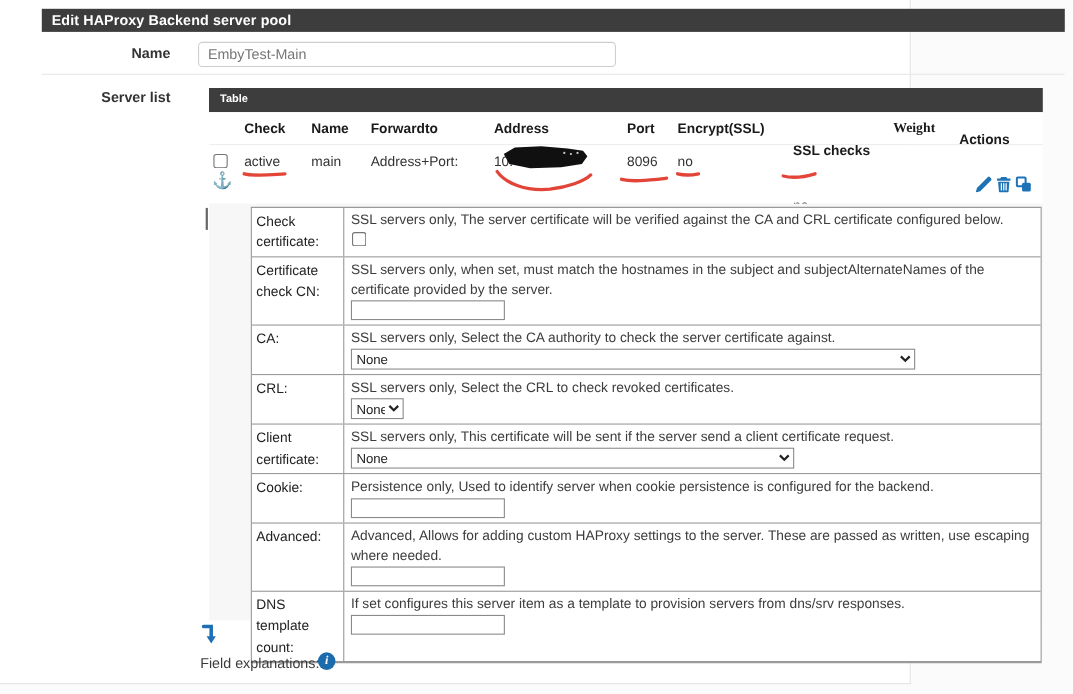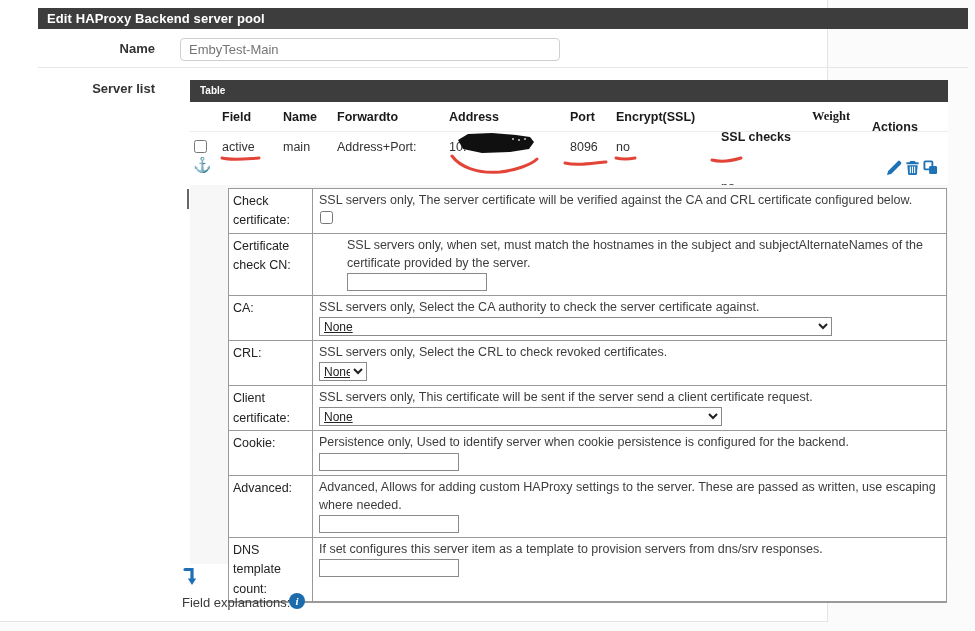--- a/index.html
+++ b/index.html
@@ -32,24 +32,24 @@
   .subband { position: absolute; left: 190px; top: 185px; width: 758px; height: 379px; background: #f7f7f7; }
   .tick { position: absolute; left: 187px; top: 189px; width: 2px; height: 20px; background: #666; }
 
   .ftable { position: absolute; left: 38px; top: 3px; width: 719px; background: #fff; border: 1px solid #9a9a9a; border-bottom-width: 2px; }
   .frow { display: flex; border-bottom: 1px solid #9a9a9a; }
   .frow:last-child { border-bottom: none; }
   .flabel { width: 84px; border-right: 1px solid #9a9a9a; padding: 3px 3px 2px 4px; font-size: 12.5px; color: #222; line-height: 1.55; }
   .fcontent { flex: 1; padding: 2px 8px 4px 6px; font-size: 12.5px; color: #3d3d3d; line-height: 1.45; }
   .fcontent .ctrl { margin-top: 1px; }
   .txt { width: 140px; height: 18px; border: 1px solid #8a8a8a; border-radius: 0; padding: 0 4px; font-size: 12px; color: #333; background: #fff; font-family: "Liberation Sans", sans-serif; display: block; }
-  .sel { height: 19px; border: 1px solid #8a8a8a; border-radius: 0; font-size: 12px; color: #222; background: #fff; font-family: "Liberation Sans", sans-serif; display: block; text-decoration: underline; }
+  .sel { height: 19px; border: 1px solid #8a8a8a; border-radius: 0; font-size: 12px; color: #222; background: #fff; font-family: "Liberation Sans", sans-serif; display: block; }
   .sel.wide { width: 513px; } .sel.small { width: 48px; } .sel.med { width: 403px; }
   .cb { width: 13px; height: 13px; margin: 2px 0 0 1px; display: block; }
-  .r1 { min-height: 33px; } .r2 { min-height: 57px; gap: 28px; } .r3 { min-height: 35px; }
+  .r1 { min-height: 33px; } .r2 { min-height: 57px; } .r3 { min-height: 35px; }
   .r4 { min-height: 33px; } .r5 { min-height: 35px; } .r6 { min-height: 33px; }
   .r7 { min-height: 37px; } .r8 { min-height: 61px; } .r9 { min-height: 40px; }
 
   .wrap-arrow { position: absolute; left: 183px; top: 566px; width: 16px; height: 21px; cursor: pointer; }
   .footer-label { position: absolute; left: 182px; top: 595px; font-size: 13px; color: #3a3a3a; }
   .info-icon { position: absolute; left: 289px; top: 593px; width: 16px; height: 16px; border-radius: 50%; background: #1c6cad; color: #fff; font-size: 11px; font-weight: bold; font-style: italic; text-align: center; line-height: 16px; font-family: "Liberation Serif", serif; cursor: pointer; }
 
   .anno { position: absolute; left: 180px; top: 125px; width: 600px; height: 60px; pointer-events: none; }
 </style>
 </head>
@@ -63,21 +63,21 @@
   <input class="name-input" type="text" value="EmbyTest-Main" style="">
 
   <div class="hdivider"></div>
 
   <div class="serverlist-label">Server list</div>
 
   <div class="panel">
     <div class="panel-heading">Table</div>
     <div class="thead">
       <div class="c0"></div>
-      <div class="c1">Field</div>
+      <div class="c1">Check</div>
       <div class="c2">Name</div>
       <div class="c3">Forwardto</div>
       <div class="c4">Address</div>
       <div class="c5">Port</div>
       <div class="c6">Encrypt(SSL)</div>
       <div class="c7">SSL checks</div>
       <div class="c8">Weight</div>
       <div class="c9">Actions</div>
     </div>
     <div class="trow">

